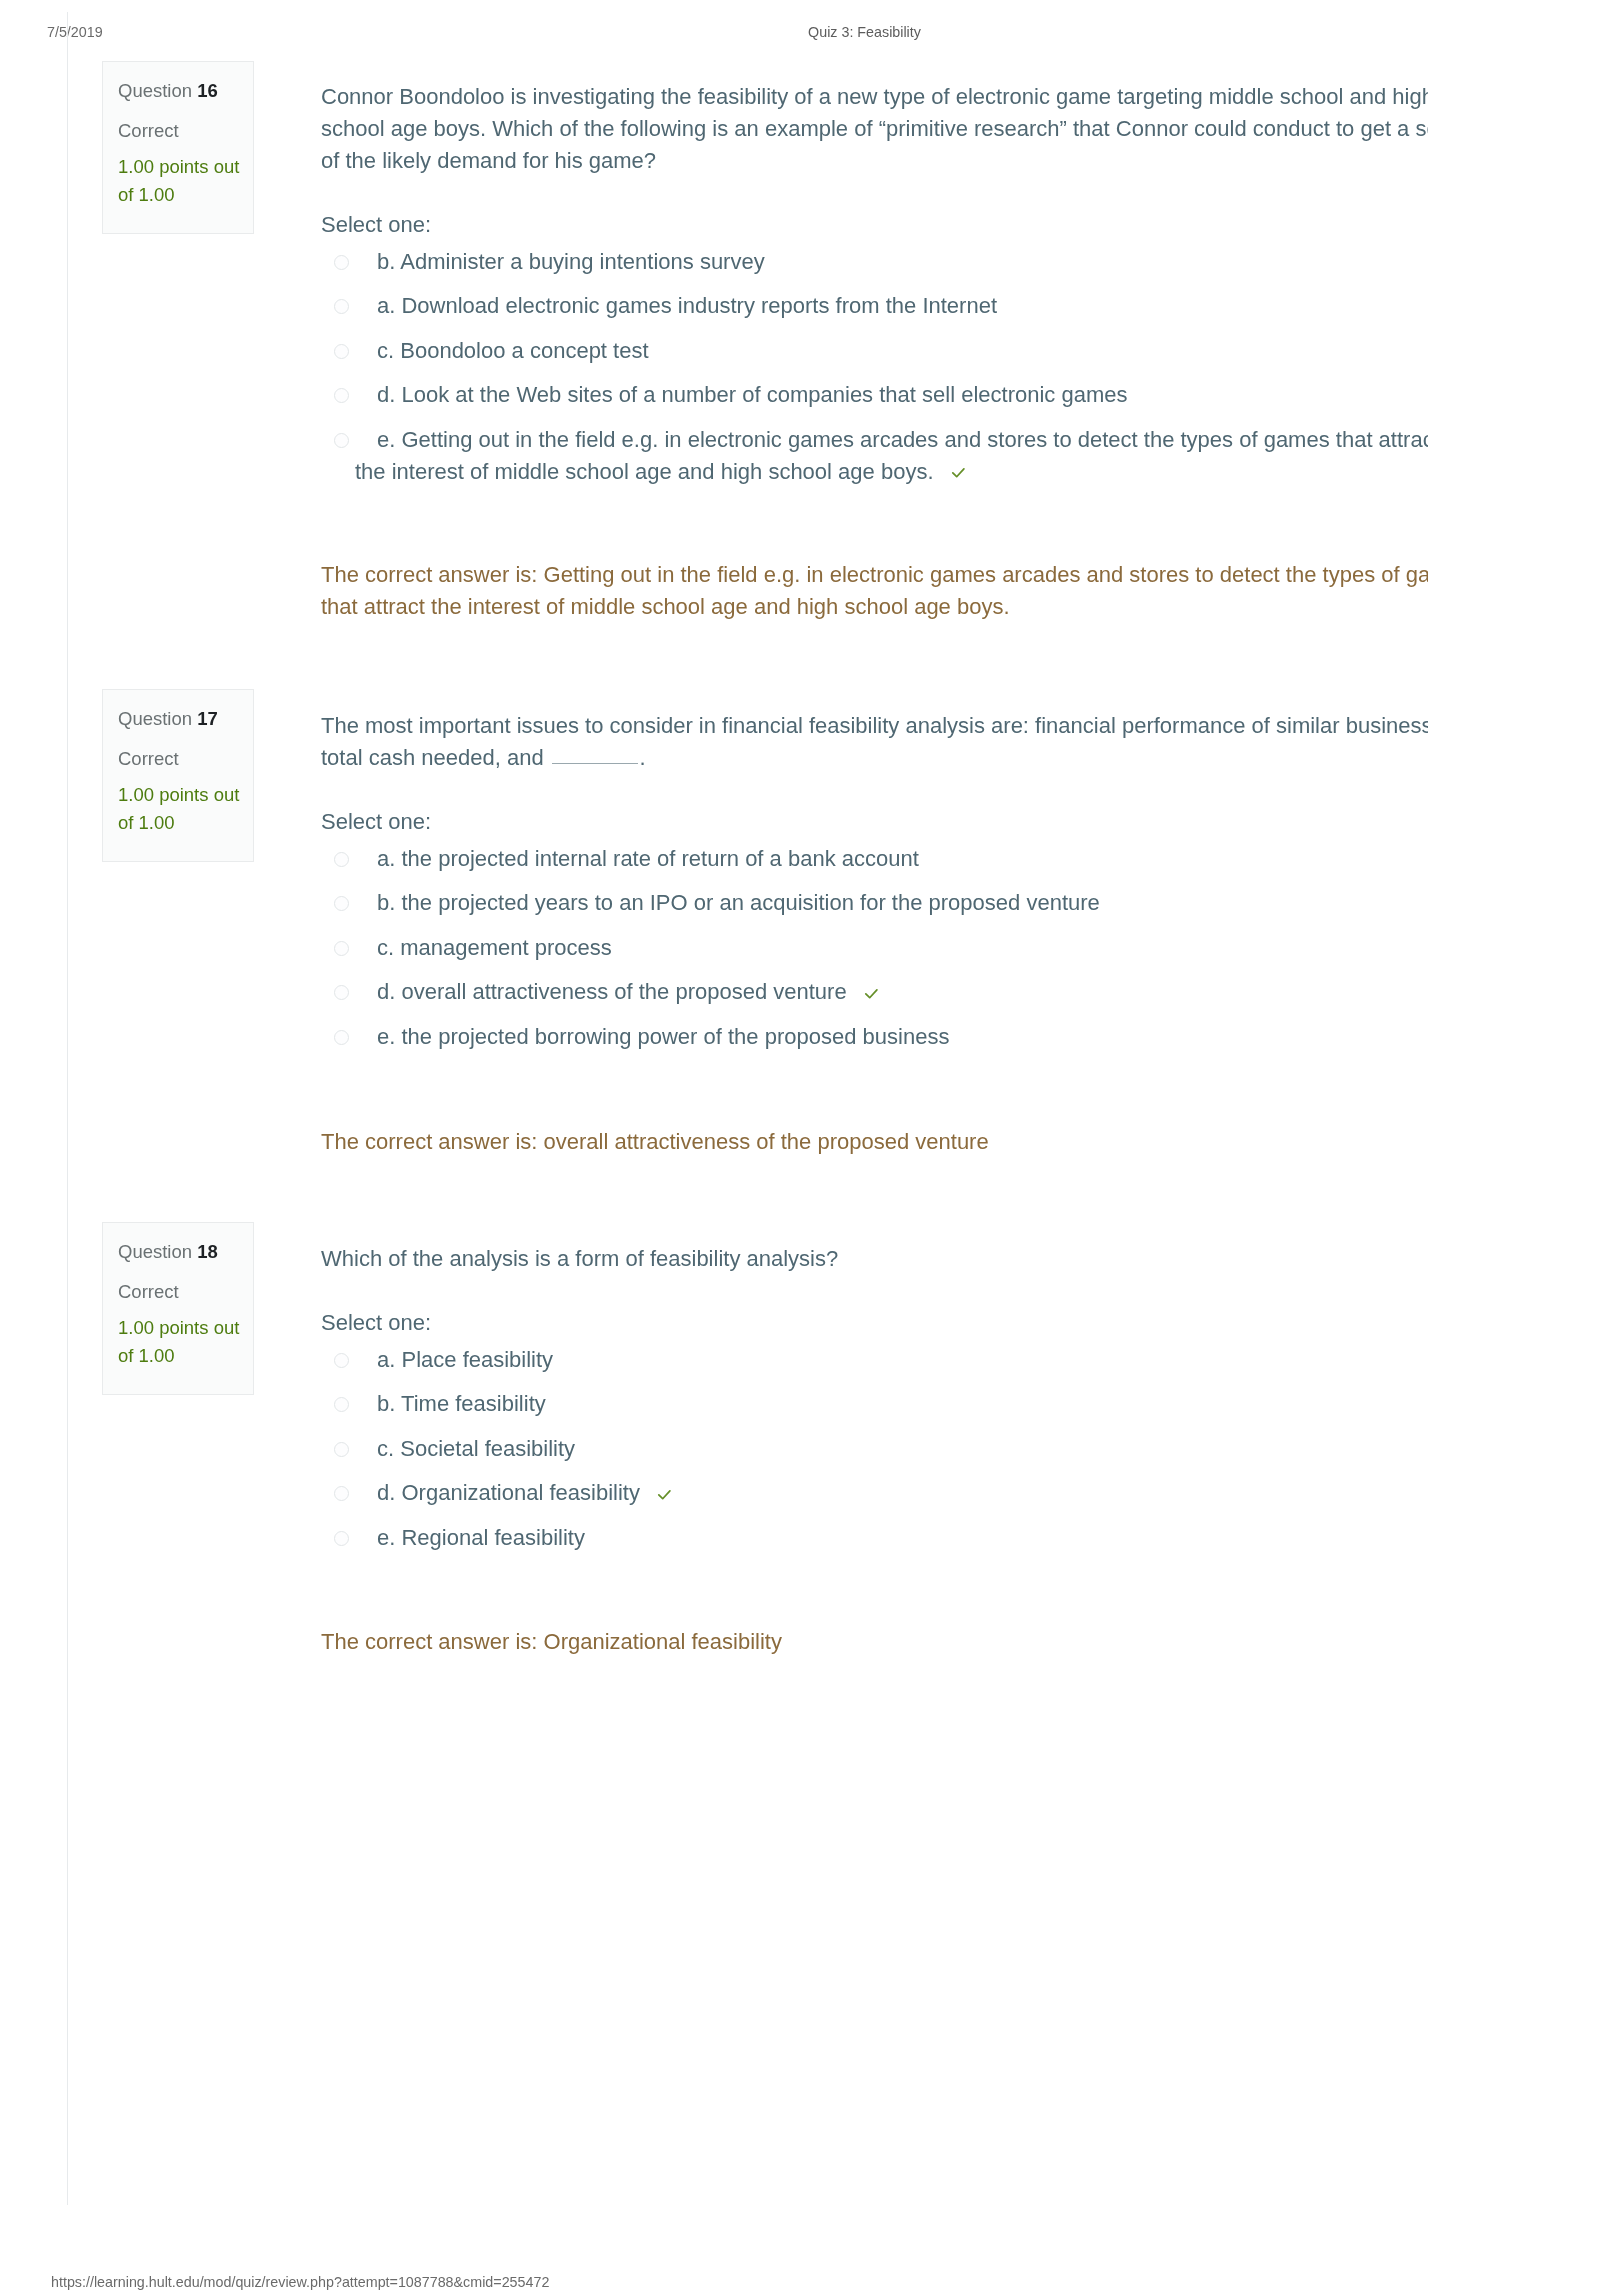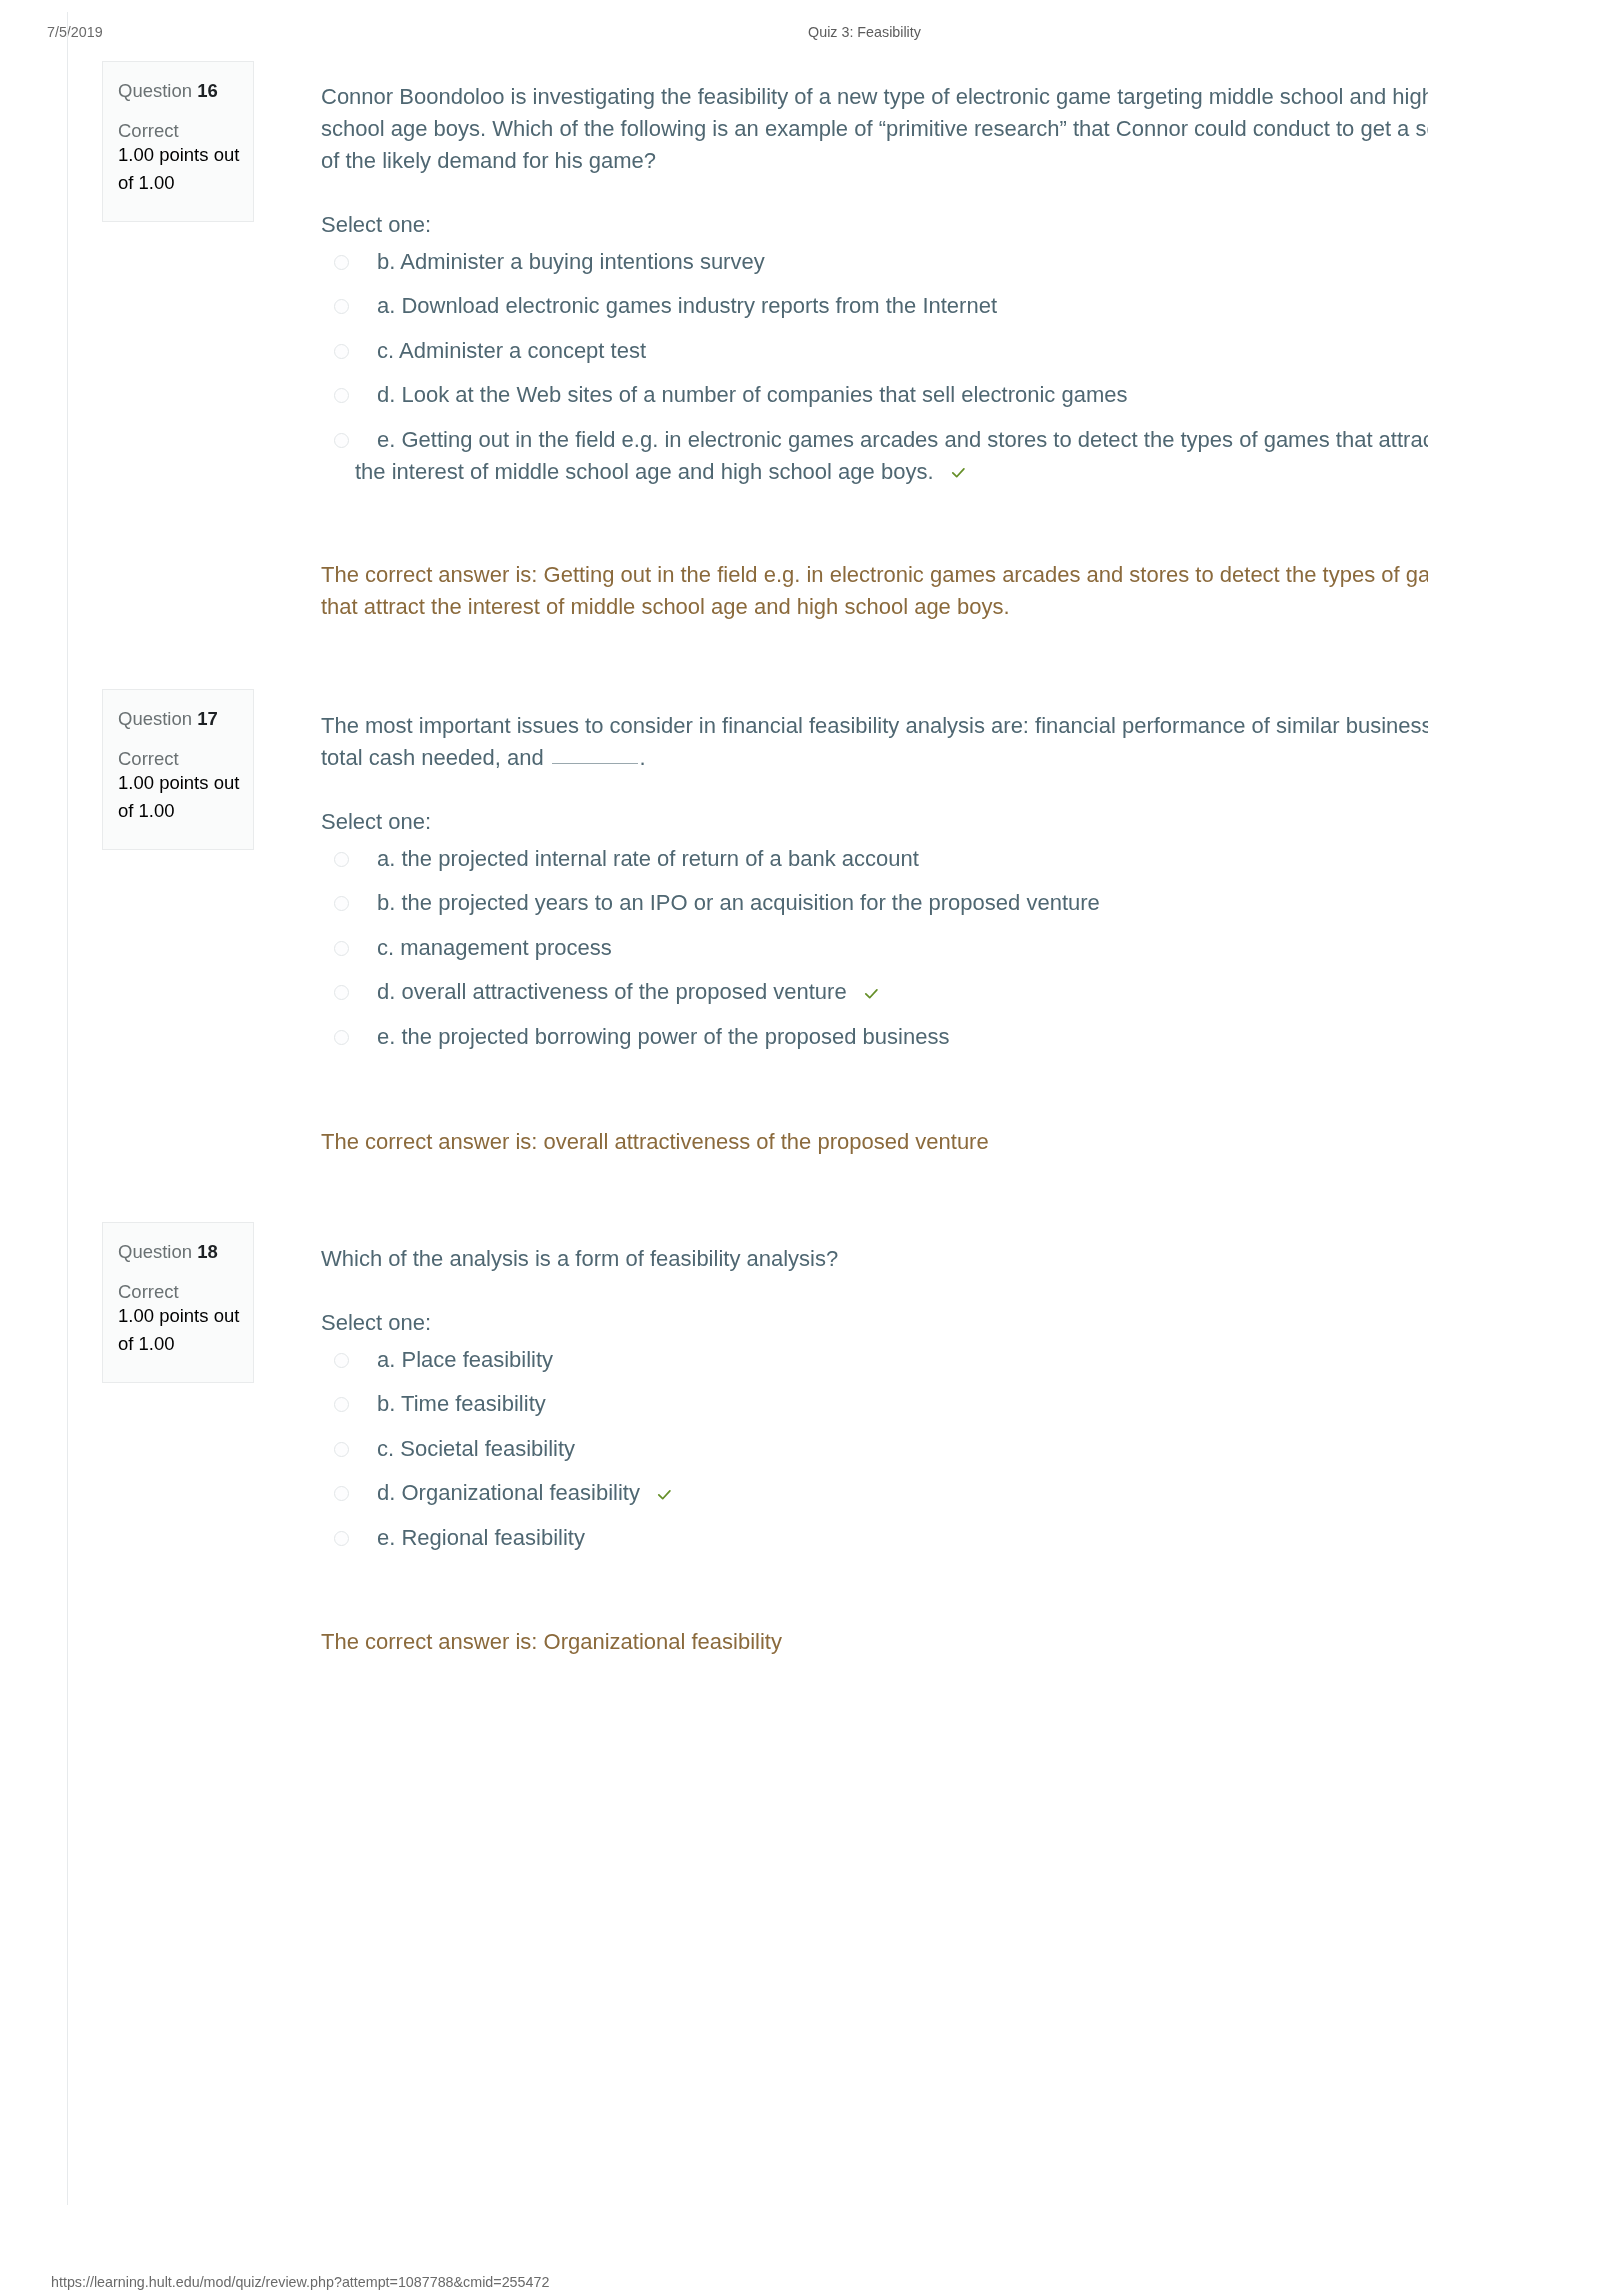--- a/index.html
+++ b/index.html
@@ -22,21 +22,21 @@
 
   .qblock{position:absolute;left:0;width:1474px;}
 
   
   .infobox{position:absolute;left:34px;width:152px;box-sizing:border-box;
            border:1.4px solid #e9ebec;background:#fafbfb;padding:0;}
   .infobox .ipad{padding:18.5px 8.3px 23.6px 15px;}
   .infobox .qno{font-size:18.5px;color:#6a7173;line-height:20.4px;white-space:nowrap;}
   .infobox .qno b{color:#1d2124;font-weight:700;}
   .infobox .state{font-size:18.5px;color:#6a7173;margin-top:19px;line-height:21px;}
-  .infobox .grade{font-size:18.5px;color:#000000;line-height:28px;}
+  .infobox .grade{font-size:18.5px;color:#4d7c0f;margin-top:12px;line-height:28px;}
 
   
   .qbody{position:absolute;left:253px;width:1154px;}
   .qtext{font-size:22px;line-height:32px;color:#4f6772;letter-spacing:0;}
   .qtext .blank{display:inline-block;width:86px;border-bottom:0.9px solid #9aa8ae;vertical-align:1.4px;margin:0 1.9px;}
   .selone{font-size:22px;line-height:32px;color:#4f6772;margin-top:32px;}
   .answers{margin:0;padding:4.6px 0 0 0;list-style:none;}
   .answers li{position:relative;margin:0;padding:0 0 12.5px 0;min-height:32px;}
   .rdo{position:absolute;left:13px;top:9.3px;width:15px;height:15px;
        border:0.9px solid #e2e6e8;border-radius:50%;background:#fdfdfe;box-sizing:border-box;}
@@ -73,21 +73,21 @@
           <li>
               <span class="rdo"></span>
               <span class="alabel"><span class="ltr">b.</span> <span>Administer a buying intentions survey</span></span>
             </li>
           <li>
               <span class="rdo"></span>
               <span class="alabel"><span class="ltr">a.</span> <span>Download electronic games industry reports from the Internet</span></span>
             </li>
           <li>
               <span class="rdo"></span>
-              <span class="alabel"><span class="ltr">c.</span> <span>Administer a concept test</span></span>
+              <span class="alabel"><span class="ltr">c.</span> <span>Boondoloo a concept test</span></span>
             </li>
           <li>
               <span class="rdo"></span>
               <span class="alabel"><span class="ltr">d.</span> <span>Look at the Web sites of a number of companies that sell electronic games</span></span>
             </li>
           <li>
               <span class="rdo"></span>
               <span class="alabel"><span class="ltr">e.</span> <span>Getting out in the field e.g. in electronic games arcades and stores to detect the types of games that attract the interest of middle school age and high school age boys.</span><span class="tick"><svg viewBox="0 0 16 16" width="16.7" height="16.7" aria-hidden="true">
                     <path d="M13.92 3.1a.84.84 0 0 0-1.2.03L6.43 9.97 3.3 6.9a.84.84 0 0 0-1.2 1.18l3.74 3.66c.33.33.87.32 1.19-.02l6.9-7.42a.84.84 0 0 0-.01-1.2z" fill="#658f28"></path>
                   </svg></span></span>

